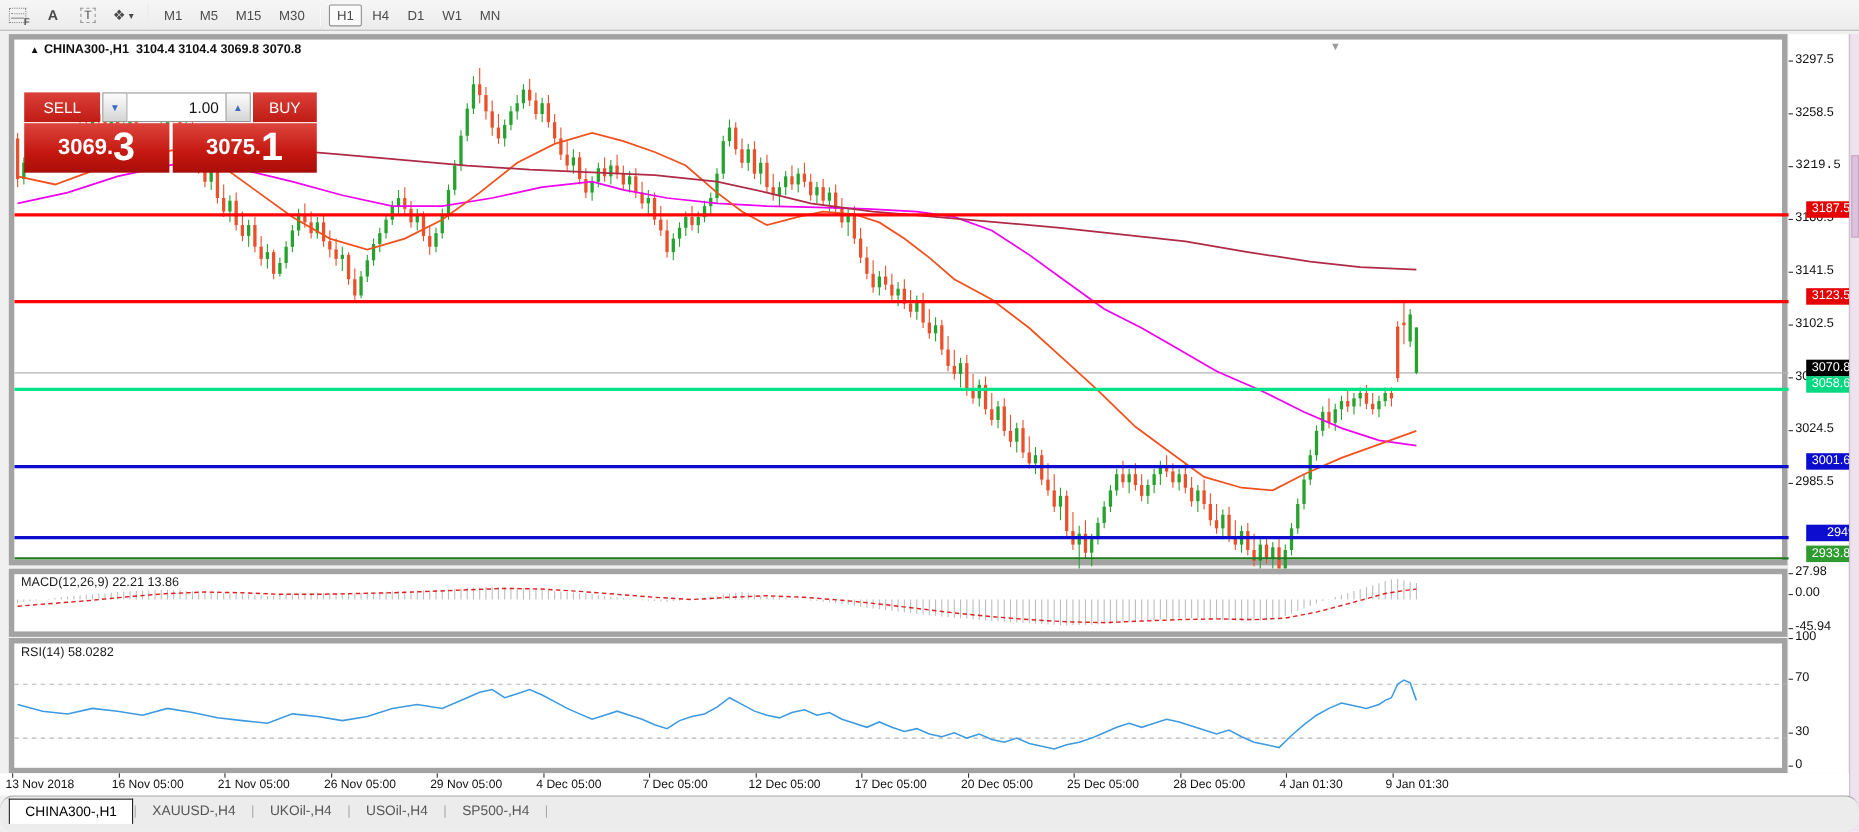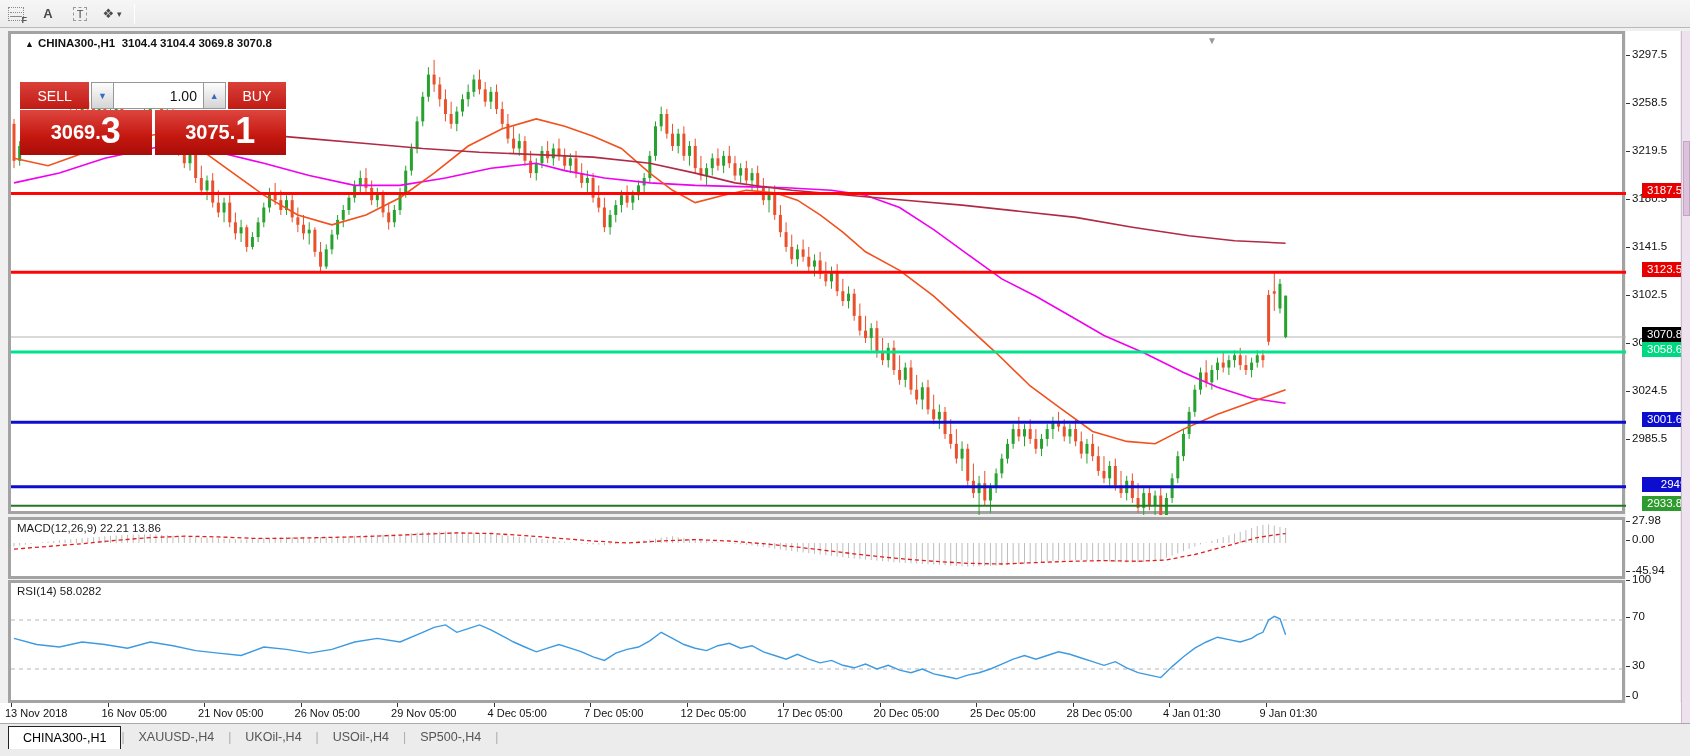--- a/index.html
+++ b/index.html
@@ -17,21 +17,21 @@
   .tb-sep { width:1px; height:20px; background:#c3c3c3; border-right:1px solid #fff; margin:0 6px; }
   .tf-btn { min-width:30px; padding:2px 6px; margin:0 1px; text-align:center;
     font-size:12px; color:#4a4a4a; border:1px solid transparent; border-radius:2px; }
   .tf-btn.active { background:#fbfbfb; border:1px solid #8f8f8f; }
   .gridf { position:relative; width:16px; height:14px; border:1px dotted #8a8a8a; }
   .gridf::before { content:""; position:absolute; left:1px; right:1px; top:4px;
     border-top:1px dotted #8a8a8a; box-shadow:0 4px 0 0 #8a8a8a; height:0; }
   .gridf-f { position:absolute; right:-4px; bottom:-5px; font-size:9px; font-weight:bold; color:#555; background:transparent;}
   .ticon { border:1px dashed #9a9a9a; padding:0 3px; font-size:11px; }
   
-  .panel { position:absolute; background:#fff; border:3px solid #a3a3a3; }
+  .panel { position:absolute; background:#fff; border:5px solid #a3a3a3; }
   #main-panel  { left:8px;  top:31px;  width:1617px; height:483px; }
   #macd-panel  { left:8px;  top:517px; width:1617px; height:62px;text-align:center; }
   #rsi-panel   { left:8px;  top:580px; width:1617px; height:123px; }
   #date-axis   { position:absolute; left:0; top:703px; width:1690px; height:20px; background:#fff; }
   .panel svg { position:absolute; left:0; top:0; }
   .panel-label { position:absolute; left:6px; top:2px; font-size:11.5px; color:#1c1c1c; white-space:pre; }
   #chart-title { position:absolute; left:14px; top:3px; font-size:11.5px; font-weight:bold; color:#111; white-space:pre; }
   #symbol-marker { font-size:9px; margin-right:4px; }
   #scroll-marker { position:absolute; left:1196px; top:1px; font-size:10px; color:#9a9a9a; }
   
@@ -60,21 +60,21 @@
   .q-price + .q-price { margin-left:3px; }
   .qp-main { font-size:20px; font-weight:bold; line-height:45px; }
   .qp-big  { font-size:36px; font-weight:bold; }
   
   #annotation { position:absolute; left:968px; top:82px; font-size:28px; font-weight:bold; color:#ff0000; white-space:nowrap; }
   
   .xlabel { position:absolute; top:4px; font-size:11px; color:#111; white-space:nowrap; }
   .xtick { position:absolute; top:0; width:1px; height:4px; background:#333; }
   
   #tabbar { position:absolute; left:0; top:723px; width:1690px; height:33px;
-    background:#ececec; border-top:1px solid #a9a9a9; display:flex; align-items:flex-start; padding:2px 0 0 8px; }
+    background:#ececec; border-top:1px solid #a9a9a9; display:flex; align-items:flex-start; padding:2px 0 0 8px;border-radius:13px; }
   .tab { font-size:12.5px; color:#555; padding:4px 14px; }
   .tab.active { background:#fff; border:1px solid #222; border-bottom:none; color:#000; }
   .tab-sep { color:#aaa; padding:4px 0; font-size:12px; }
 </style>
 </head>
 <body>
 
 <div id="app">
 
   <div id="toolbar">
@@ -85,20 +85,32 @@
     </span>
     <span class="tb-icon" style="font-weight:bold">A</span>
     <span class="tb-icon">
         <span class="ticon">T</span>
       </span>
     <span class="tb-icon">
       <span>❖</span>
         <span style="font-size:9px;margin-left:3px">▾</span>
     </span>
     <span class="tb-sep"></span>
+    <span id="tf-group" style="display: inline-flex; align-items: center;">
+        <span class="tf-btn">M1</span>
+        <span class="tf-btn">M5</span>
+        <span class="tf-btn">M15</span>
+        <span class="tf-btn">M30</span>
+        <span class="tb-sep"></span>
+        <span class="tf-btn active">H1</span>
+        <span class="tf-btn">H4</span>
+        <span class="tf-btn">D1</span>
+        <span class="tf-btn">W1</span>
+        <span class="tf-btn">MN</span>
+      </span>
   </div>
 
   <div id="main-panel" class="panel">
     <svg id="main-svg" width="1615" height="481">
         <line x1="0" y1="303.0153846153844" x2="1615" y2="303.0153846153844" stroke="#b4b4b4" stroke-width="1"></line>
         <line x1="3" y1="84.92307692307693" x2="3" y2="134.15384615384616" stroke="#e9502c" stroke-width="1"></line>
         <rect x="1.5" y="89.84615384615385" width="3" height="36.92307692307692" fill="#e9502c"></rect>
         <line x1="8.677" y1="107.07692307692308" x2="8.677" y2="131.69230769230768" stroke="#27a22e" stroke-width="1"></line>
         <rect x="7.177" y="112" width="3" height="14.769230769230774" fill="#27a22e"></rect>
         <line x1="14.354" y1="99.6923076923077" x2="14.354" y2="119.38461538461539" stroke="#27a22e" stroke-width="1"></line>
@@ -852,21 +864,21 @@
       <div class="xlabel" style="left: 1066.6px;">28 Dec 05:00</div>
       <div class="xtick" style="left: 1169.11px;"></div>
       <div class="xlabel" style="left: 1163.11px;">4 Jan 01:30</div>
       <div class="xtick" style="left: 1265.62px;"></div>
       <div class="xlabel" style="left: 1259.62px;">9 Jan 01:30</div>
     </div>
 
   <div id="price-axis">
       <div class="ytick" style="top: 17px;">3297.5</div>
       <div class="ytick" style="top: 65px;">3258.5</div>
-      <div class="ytick" style="top: 113px;">3219.5</div>
+      <div class="ytick" style="top: 113px; font-family: Liberation Mono, monospace;">3219.5</div>
       <div class="ytick" style="top: 161px;">3180.5</div>
       <div class="ytick" style="top: 209px;">3141.5</div>
       <div class="ytick" style="top: 257px;">3102.5</div>
       <div class="ytick" style="top: 305px;">3063.5</div>
       <div class="ytick" style="top: 353px;">3024.5</div>
       <div class="ytick" style="top: 401px;">2985.5</div>
       <div class="ytick" style="top: 483.072px;">27.98</div>
       <div class="ytick" style="top: 502px;">0.00</div>
       <div class="ytick" style="top: 533.078px;">-45.94</div>
       <div class="ytick" style="top: 542.25px;">100</div>

